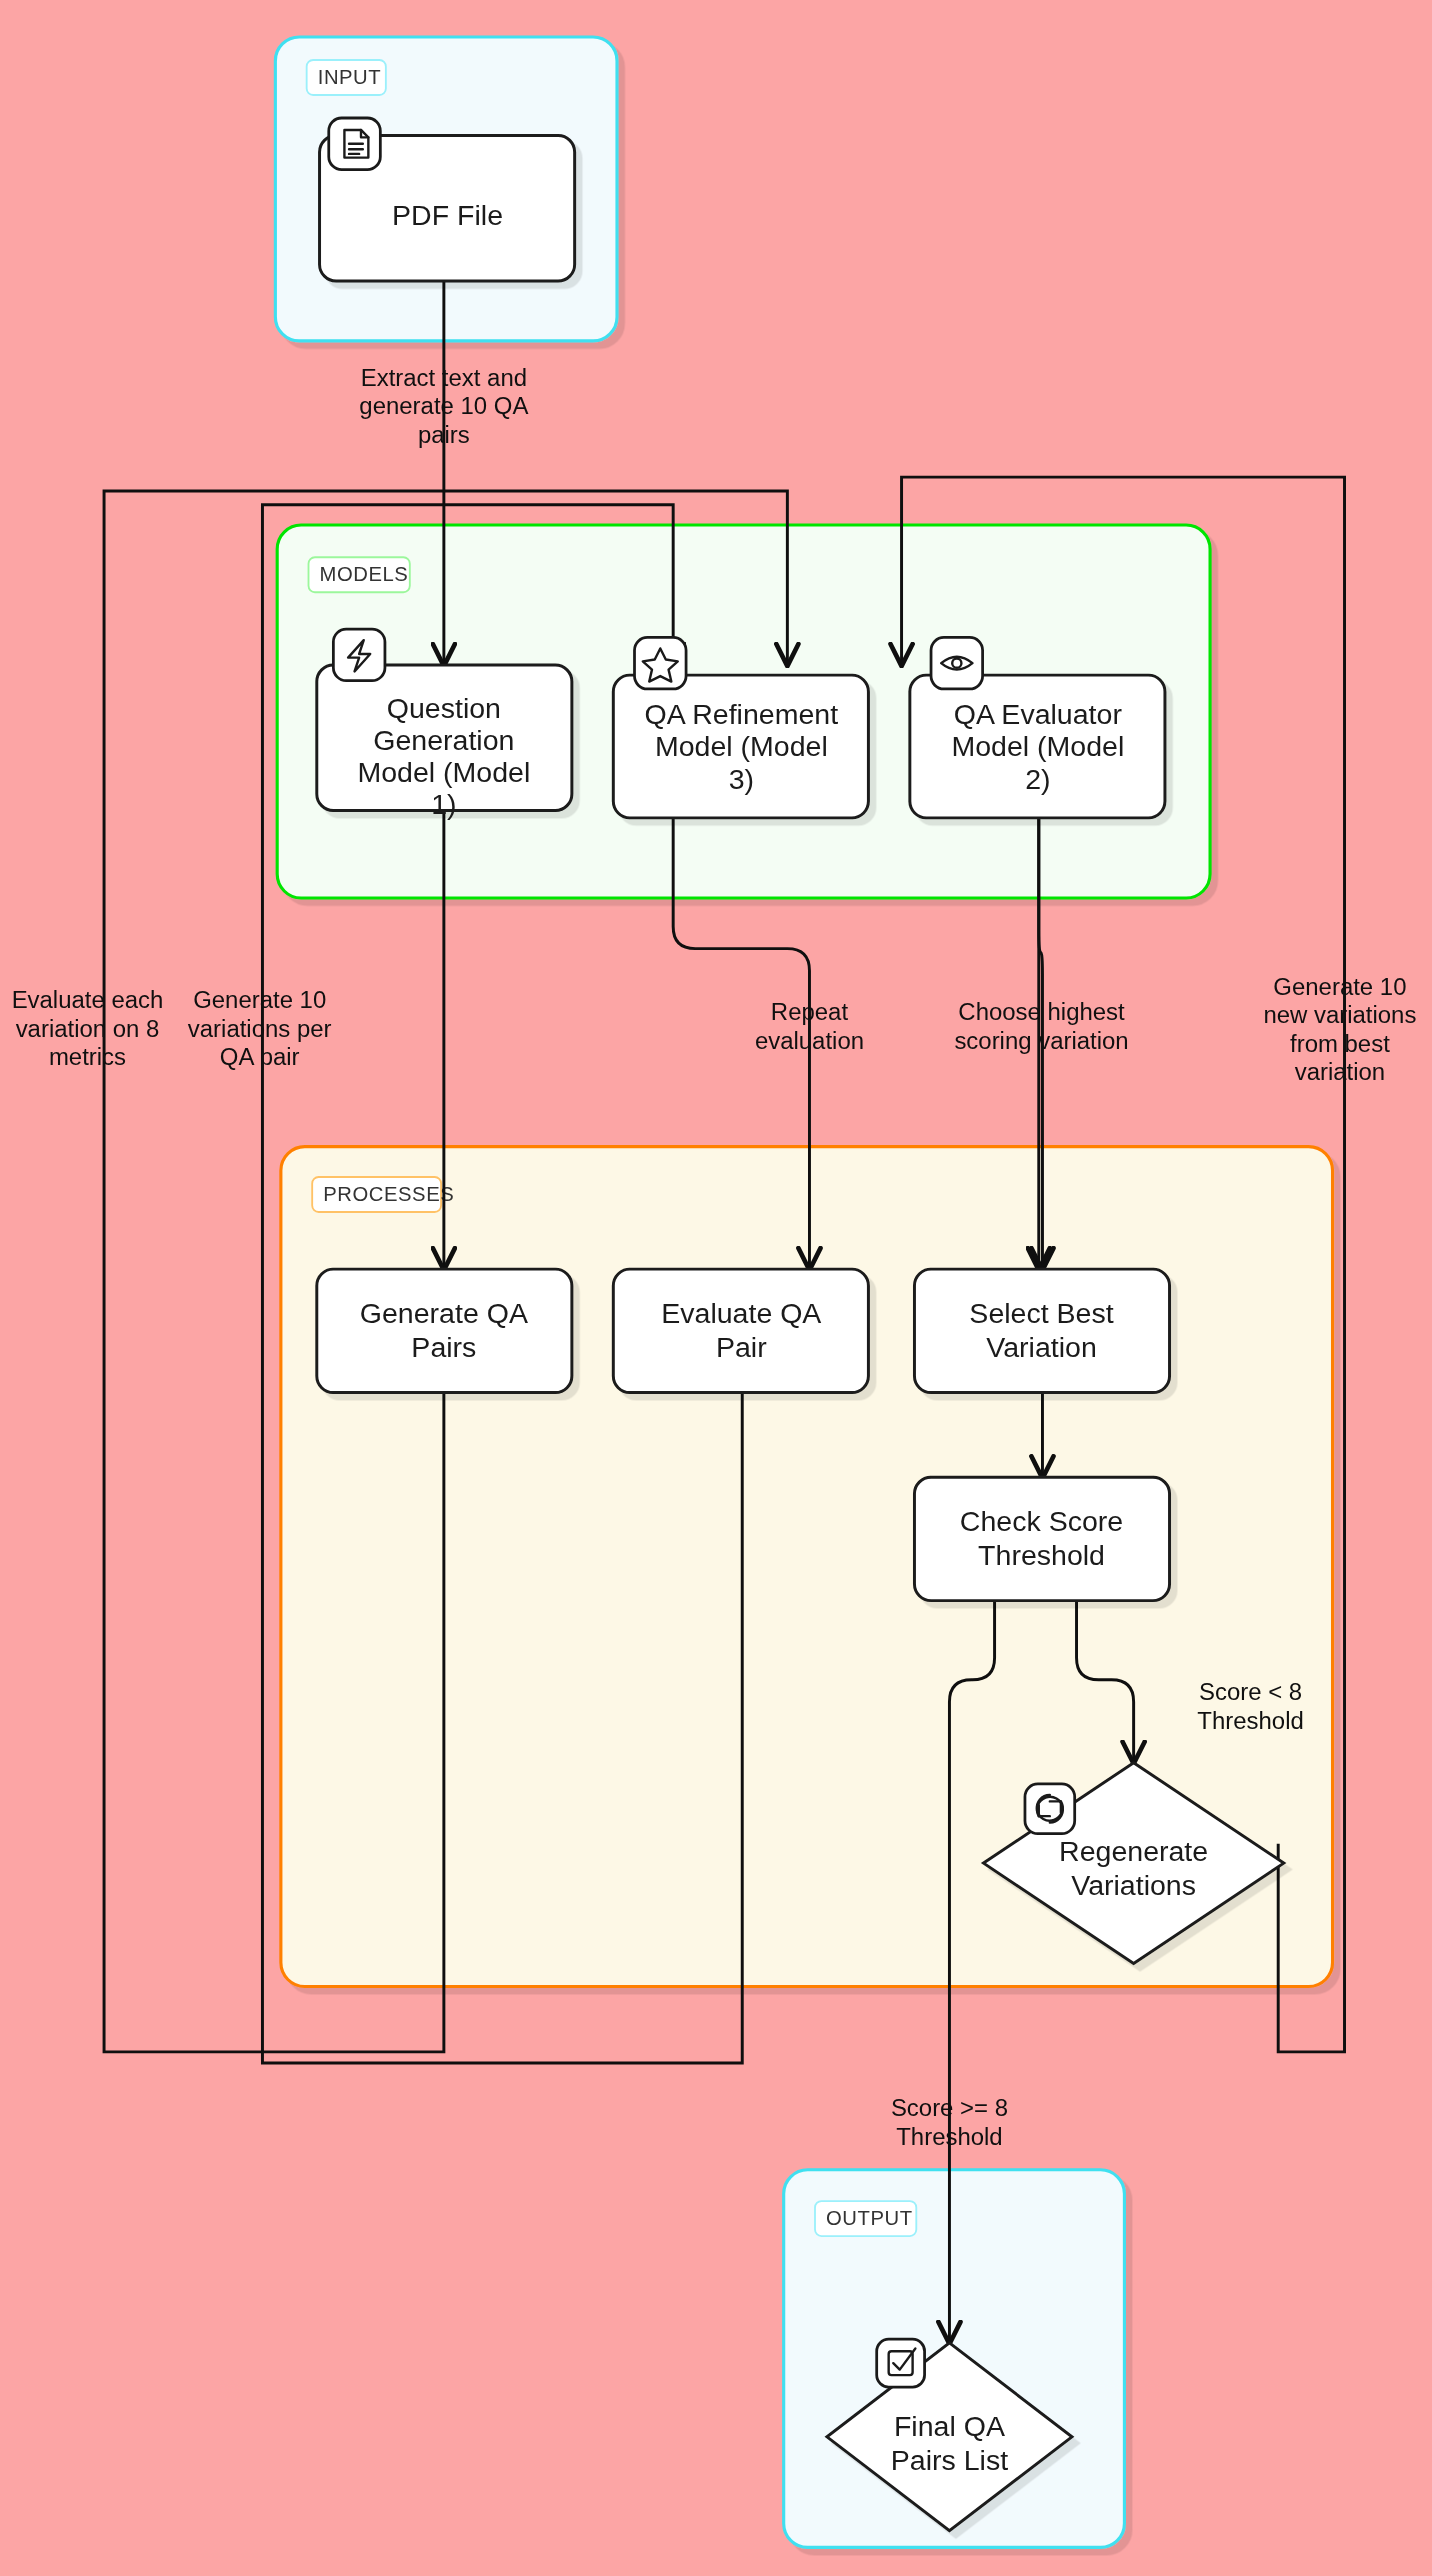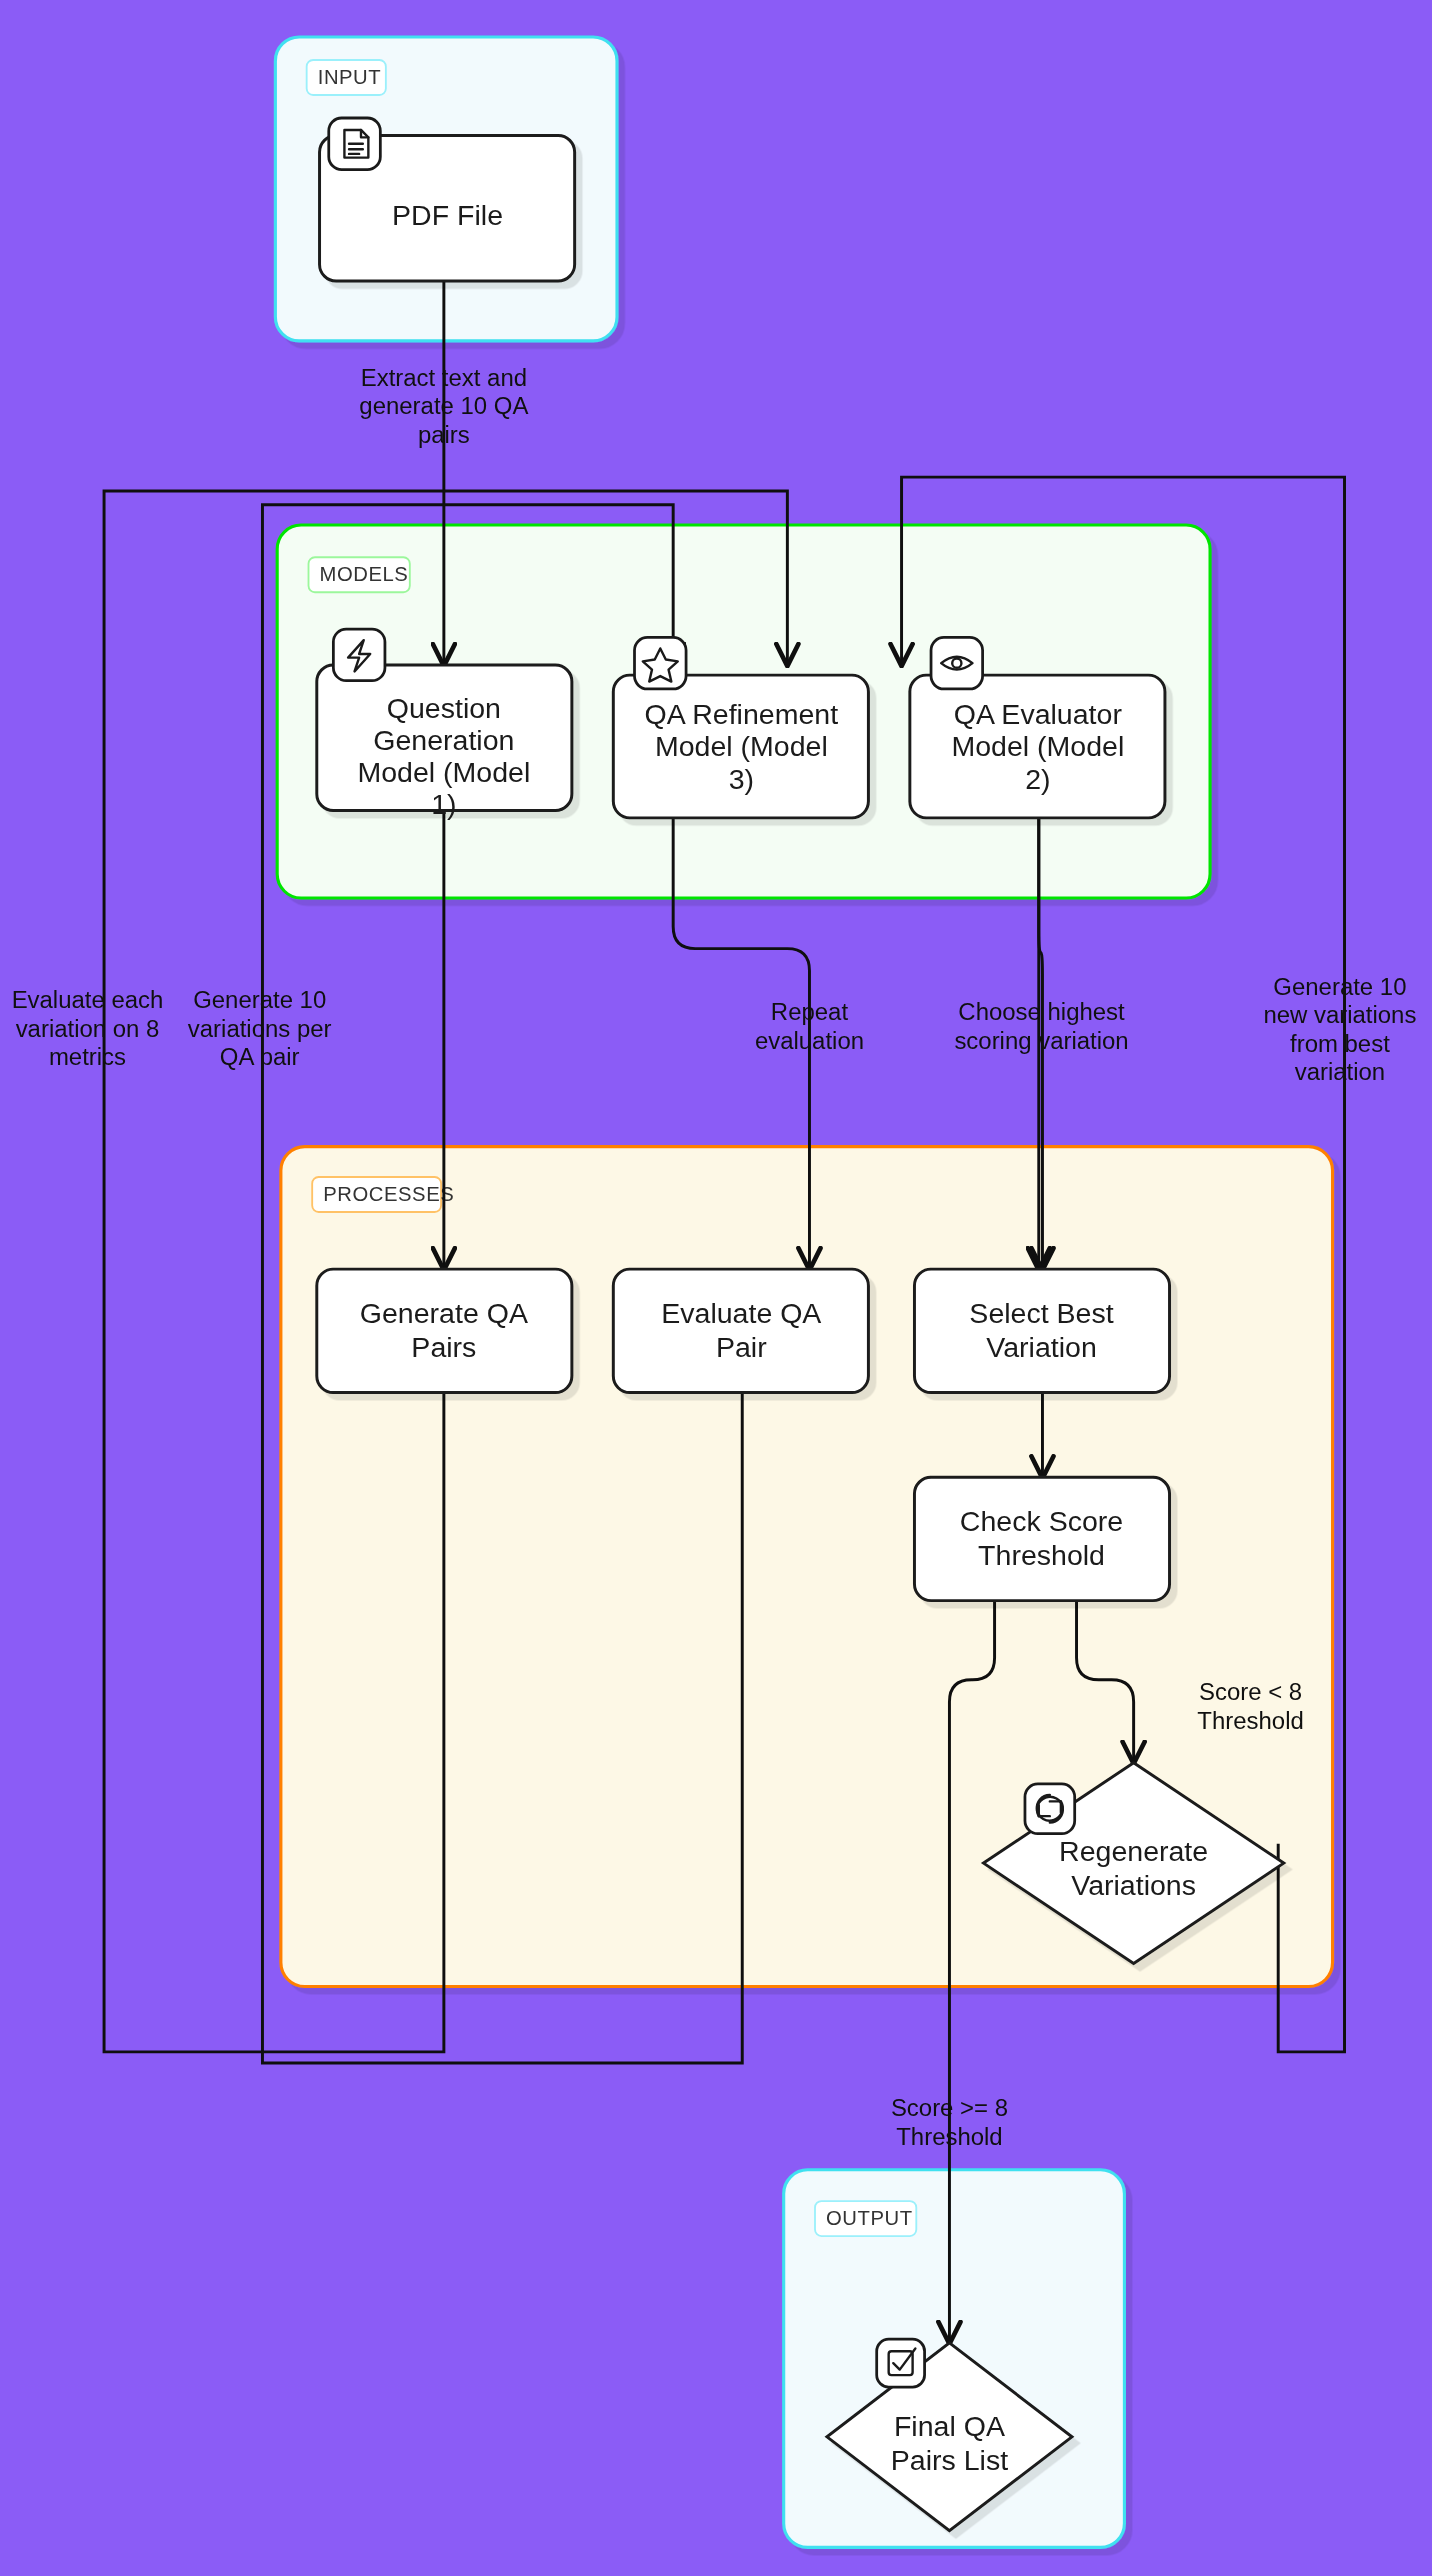--- a/index.html
+++ b/index.html
@@ -1,17 +1,17 @@
 <!DOCTYPE html>
 <html style="font-size:14.7px"><head>
 <meta charset="utf-8">
 <style>
   html,body{margin:0;padding:0;background:#ffffff;}
   body{font-family:"Liberation Sans","DejaVu Sans",sans-serif;}
-  #stage{position:relative;width:1432px;height:2576px;background:#8b5cf6;overflow:hidden;}
+  #stage{position:relative;width:1432px;height:2576px;background:#fca5a5;overflow:hidden;}
   svg#diagram{position:absolute;inset:0;width:1432px;height:2576px;display:block;}
   .nodeText{font-family:"Liberation Sans","DejaVu Sans",sans-serif;font-size:31px;fill:#1b1b1b;text-anchor:middle;dominant-baseline:middle;}
   .edgeText{font-family:"Liberation Sans","DejaVu Sans",sans-serif;font-size:26px;fill:#101010;text-anchor:middle;dominant-baseline:middle;}
   .clusterText{font-family:"Liberation Sans","DejaVu Sans",sans-serif;font-size:22px;fill:#333333;text-anchor:start;dominant-baseline:middle;letter-spacing:.6px;}
   .lnk{fill:none;stroke:#0f0f0f;stroke-width:3.2;}
   .nodeShape{fill:#ffffff;stroke:#1a1a1a;stroke-width:3.2;}
   .iconBox{fill:#ffffff;stroke:#1a1a1a;stroke-width:3;}
   .iconGlyph{fill:none;stroke:#1a1a1a;stroke-width:2.6;stroke-linecap:round;stroke-linejoin:round;}
 </style>
 </head>

